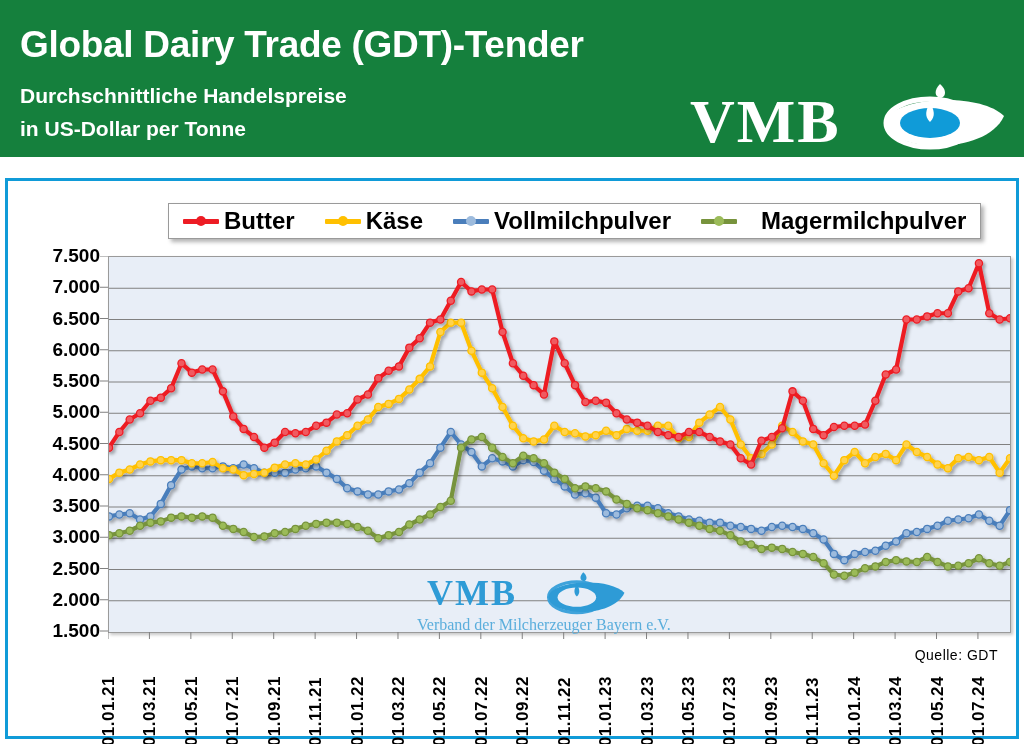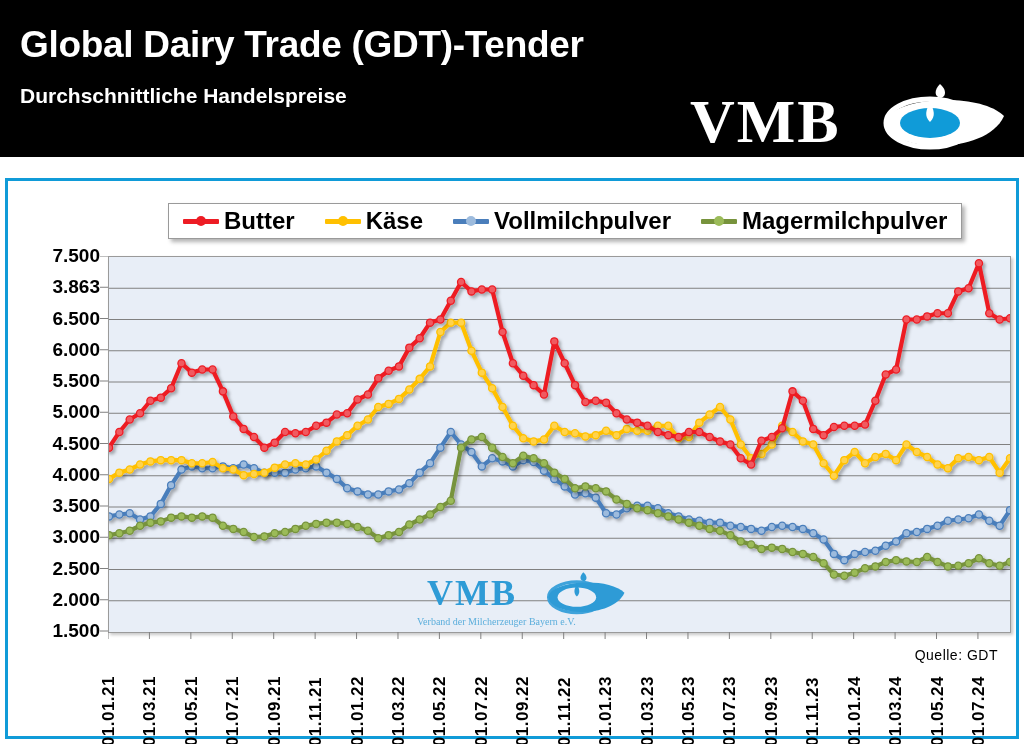--- a/index.html
+++ b/index.html
@@ -7,21 +7,21 @@
     width:1024px;height:744px;
     background:#ffffff;
     font-family:"Liberation Sans", sans-serif;
     overflow:hidden;
   }
   .page{position:relative;width:1024px;height:744px;background:#fff;}
 
   
   .header{
     position:absolute;left:0;top:0;width:1024px;height:157px;
-    background:#000000;
+    background:#15803d;
   }
   .header-title{
     position:absolute;left:20px;top:24px;
     font-size:37px;font-weight:bold;color:#ffffff;
     letter-spacing:-0.3px;white-space:nowrap;
   }
   .header-sub1{
     position:absolute;left:20px;top:84px;
     font-size:21px;font-weight:bold;color:#ffffff;white-space:nowrap;
   }
@@ -48,21 +48,21 @@
 
   
   .legend{
     position:absolute;left:160px;top:22px;
     height:36px;
     background:#ffffff;border:1px solid #9a9a9a;
     box-shadow:3px 3px 4px rgba(0,0,0,0.30);
     display:flex;align-items:center;padding:0 14px;box-sizing:border-box;
   }
   .legend-item{display:flex;align-items:center;margin-right:30px;}
-  .legend-item:last-child{margin-right:0;}
+  .legend-item:last-child{margin-right:0;gap:19px;}
   .legend-swatch{position:relative;width:36px;height:14px;margin-right:5px;}
   .legend-swatch .bar{
     position:absolute;left:0;top:5px;width:36px;height:5px;border-radius:1px;
   }
   .legend-swatch .dot{
     position:absolute;left:13px;top:2px;width:10px;height:10px;border-radius:50%;
   }
   .legend-label{font-size:24px;font-weight:bold;color:#000;white-space:nowrap;}
 
   
@@ -94,32 +94,33 @@
     opacity:1;pointer-events:none;
   }
   .watermark .wm-text{
     position:absolute;left:18px;top:0px;
     font-family:"Liberation Serif", serif;
     font-size:36px;font-weight:bold;color:#2E9BD6;letter-spacing:2px;
   }
   .watermark .wm-sub{
     position:absolute;left:8px;top:44px;
     font-family:"Liberation Serif", serif;
-    font-size:10px;color:#5BAEDC;white-space:nowrap;
+    font-size:16px;color:#5BAEDC;white-space:nowrap;
   }
   .watermark .wm-mark{position:absolute;left:128px;top:-4px;}
 </style>
 </head>
 <body>
 
 <div class="page">
 
   <div class="header">
     <div class="header-title">Global Dairy Trade (GDT)-Tender</div>
     <div class="header-sub1">Durchschnittliche Handelspreise</div>
+    <div class="header-sub2">in US-Dollar per Tonne</div>
     <div class="header-logo">
       <div class="vmb-text">VMB</div>
       <div class="vmb-mark">
         <svg width="140" height="80" viewBox="0 0 140 80">
           <ellipse cx="62" cy="45" rx="44" ry="24" fill="none" stroke="#ffffff" stroke-width="5"></ellipse>
           <path d="M18 45 C18 20 110 12 136 38 C120 74 40 76 20 52" fill="#ffffff"></path>
           <ellipse cx="62" cy="45" rx="30" ry="15" fill="#109BD8"></ellipse>
           <path d="M62 24 C58 32 56 38 62 44 C68 38 66 32 62 24 Z" fill="#ffffff"></path>
           <path d="M72 6 C66 12 66 19 73 20 C79 18 78 11 72 6 Z" fill="#ffffff"></path>
         </svg>
@@ -156,21 +157,21 @@
           <span class="bar" style="background:#77933C"></span>
           <span class="dot" style="background:#9BBB59"></span>
         </span>
         <span class="legend-label">Magermilchpulver</span>
       </div>
     </div>
 
     <div class="plot-wrap">
       <div class="y-labels" id="y-labels">
           <div class="y-label" style="top: 75px;">7.500</div>
-          <div class="y-label" style="top: 106.25px;">3.863</div>
+          <div class="y-label" style="top: 106.25px;">7.000</div>
           <div class="y-label" style="top: 137.5px;">6.500</div>
           <div class="y-label" style="top: 168.75px;">6.000</div>
           <div class="y-label" style="top: 200px; margin-left: 17px;">5.500</div>
           <div class="y-label" style="top: 231.25px;">5.000</div>
           <div class="y-label" style="top: 262.5px;">4.500</div>
           <div class="y-label" style="top: 293.75px;">4.000</div>
           <div class="y-label" style="top: 325px;">3.500</div>
           <div class="y-label" style="top: 356.25px;">3.000</div>
           <div class="y-label" style="top: 387.5px;">2.500</div>
           <div class="y-label" style="top: 418.75px;">2.000</div>

